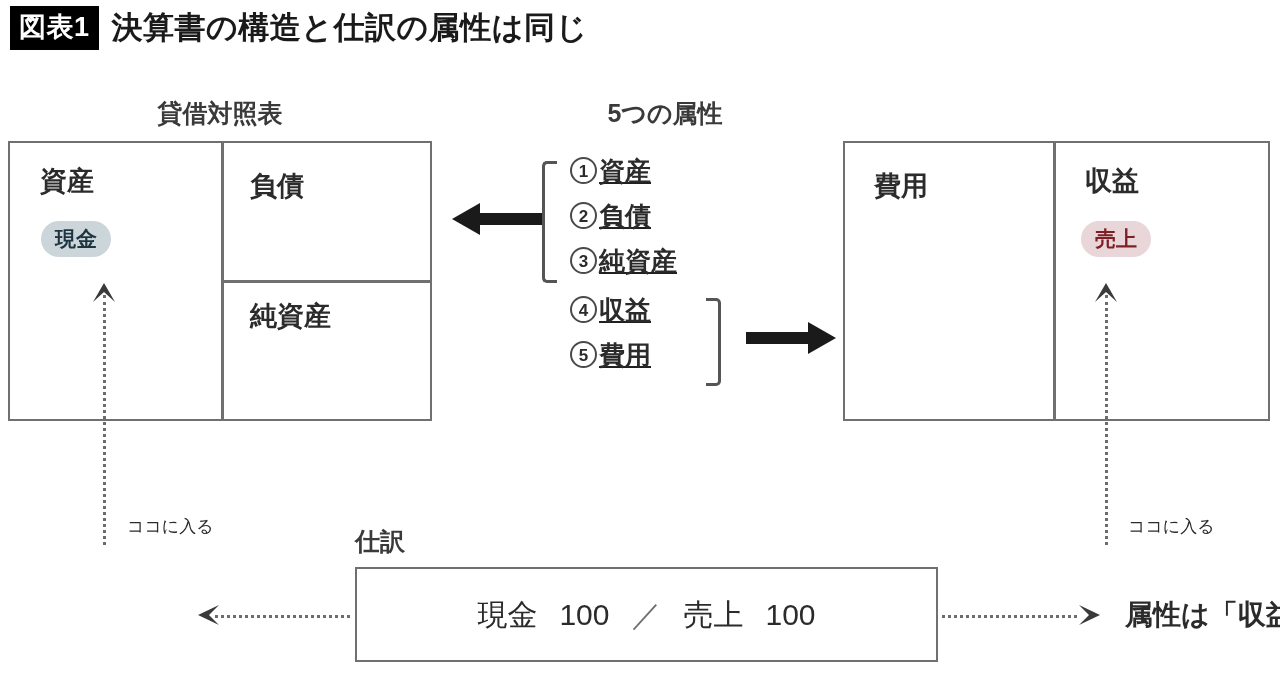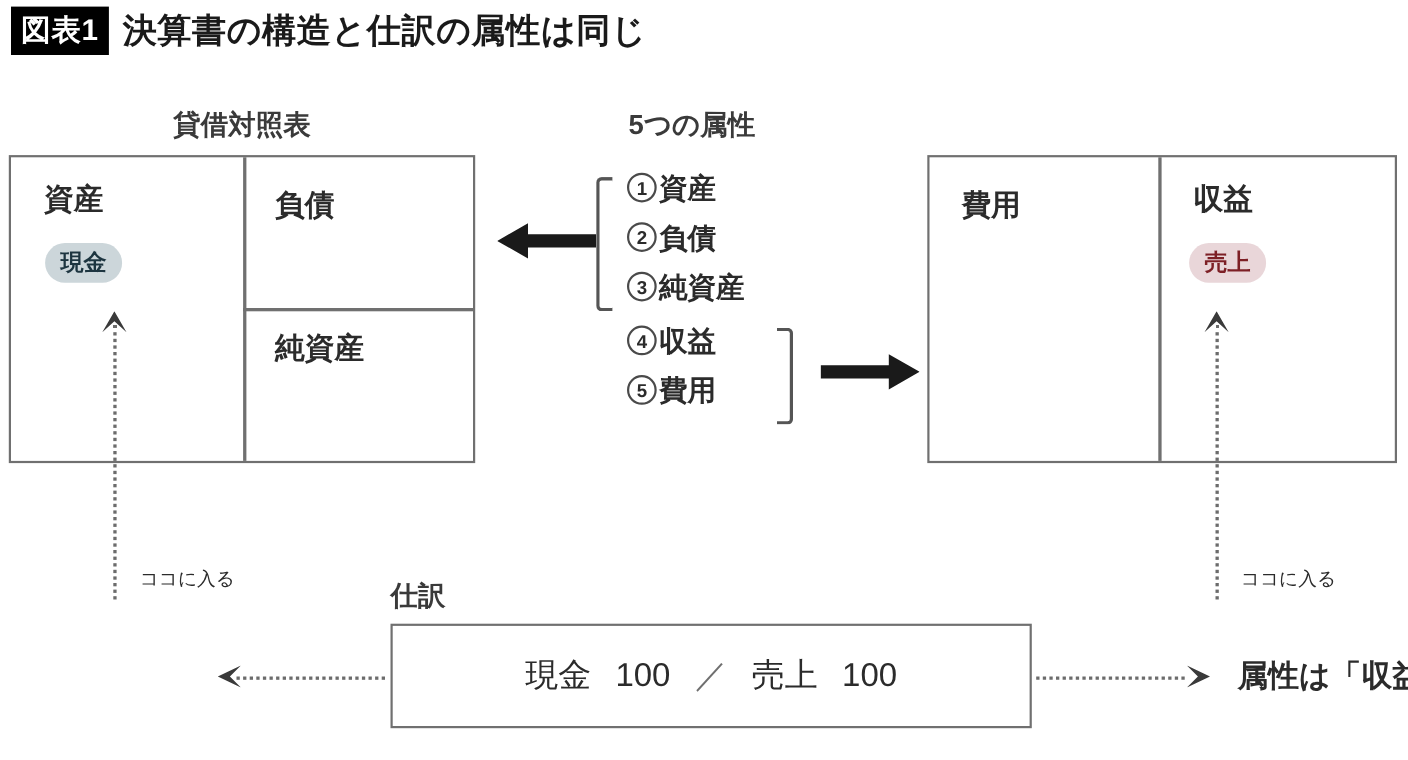--- a/index.html
+++ b/index.html
@@ -49,21 +49,21 @@
   
   .caption {
     position: absolute;
     font-size: 25px;
     font-weight: bold;
     color: #3a3a3a;
     white-space: nowrap;
     text-align: center;
   }
   #bs-caption { left: 8px;   top: 97px; width: 424px; }
-  #attr-caption { left: 484px; top: 97px; width: 290px; }
+  #attr-caption { left: 520px; top: 97px; width: 290px; }
   #pl-caption { left: 843px; top: 97px; width: 427px; }
   #journal-caption { left: 355px; top: 525px; width: 140px; text-align: left; }
 
   
   .stmt-box {
     position: absolute;
     border: 2.5px solid #707070;
     box-sizing: border-box;
     background: #ffffff;
   }
@@ -111,20 +111,21 @@
   .pill-sales {
     background: #e9d6d9;
     color: #7d1f25;
   }
 
   
   .attr-list {
     position: absolute;
     left: 570px;
     top: 157px;
+    text-decoration: underline;
   }
   .attr-item {
     font-size: 26px;
     font-weight: bold;
     color: #2b2b2b;
     line-height: 1;
     margin-bottom: 18px;
     white-space: nowrap;
   }
   .attr-item:last-child { margin-bottom: 0; }

